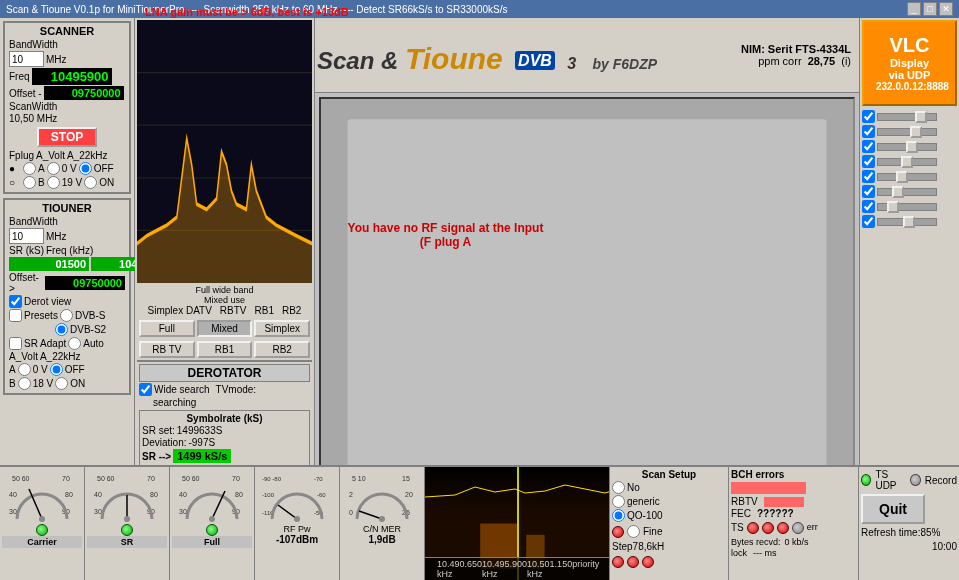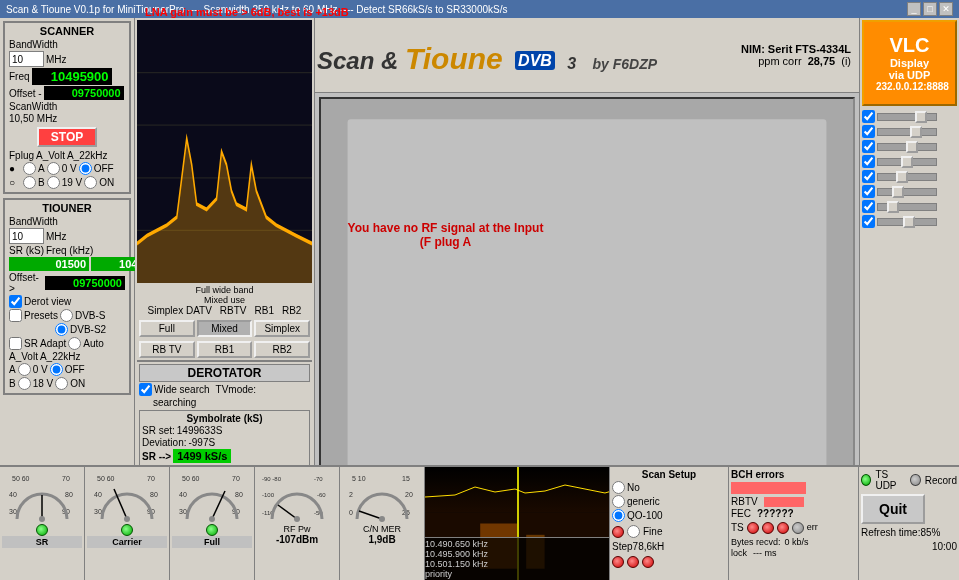--- a/index.html
+++ b/index.html
@@ -315,25 +315,24 @@
       position: relative;
     }
 
     .tiouner-section {
       margin-top: 2px;
     }
 
     .scan-freq-bar {
       background: #d4d0c8;
       font-size: 9px;
-      padding: 1px 0;
+      padding: 1px 12px;
       border-top: 1px solid #808080;
       display: flex;
       justify-content: space-around;
-      flex-direction: column;
     }
 
     .led-green {
       width: 12px; height: 12px;
       background: radial-gradient(circle at 40% 40%, #88ff88, #00aa00);
       border-radius: 50%;
       border: 1px solid #005500;
       display: inline-block;
     }
     .led-red {
@@ -764,53 +763,53 @@
           <input type="checkbox" checked="" style="">
           <span>&gt;SR125</span>
         </div>
       </div>
 
       <button class="btn-clear btn" style="margin:3px;font-size:14px;font-weight:bold;background:#d4d0c8;border:2px outset #f0f0f0;width:90%;">CLEAR</button>
     </div>
   </div>
 
   <div class="bottom-panel">
+
+    <div class="meter-container">
+      <svg class="gauge-svg" viewBox="0 0 70 55">
+        <text x="5" y="12" font-size="7" fill="#333">50 60</text>
+        <text x="55" y="12" font-size="7" fill="#333">70</text>
+        <text x="2" y="28" font-size="7" fill="#333">40</text>
+        <text x="58" y="28" font-size="7" fill="#333">80</text>
+        <text x="2" y="45" font-size="7" fill="#333">30</text>
+        <text x="55" y="45" font-size="7" fill="#333">90</text>
+
+        <path d="M 10 50 A 25 25 0 0 1 60 50" fill="none" stroke="#888" stroke-width="3"></path>
+
+        <line x1="35" y1="50" x2="22" y2="20" stroke="black" stroke-width="1.5"></line>
+        <circle cx="35" cy="50" r="3" fill="#888"></circle>
+      </svg>
+      <span class="led-green"></span>
+      <div class="meter-label">Carrier</div>
+    </div>
 
     <div class="meter-container">
       <svg class="gauge-svg" viewBox="0 0 70 55">
         <text x="5" y="12" font-size="7" fill="#333">50 60</text>
         <text x="55" y="12" font-size="7" fill="#333">70</text>
         <text x="2" y="28" font-size="7" fill="#333">40</text>
         <text x="58" y="28" font-size="7" fill="#333">80</text>
         <text x="2" y="45" font-size="7" fill="#333">30</text>
         <text x="55" y="45" font-size="7" fill="#333">90</text>
         <path d="M 10 50 A 25 25 0 0 1 60 50" fill="none" stroke="#888" stroke-width="3"></path>
         <line x1="35" y1="50" x2="35" y2="26" stroke="black" stroke-width="1.5"></line>
         <circle cx="35" cy="50" r="3" fill="#888"></circle>
       </svg>
       <span class="led-green"></span>
       <div class="meter-label">SR</div>
-    </div>
-
-    <div class="meter-container">
-      <svg class="gauge-svg" viewBox="0 0 70 55">
-        <text x="5" y="12" font-size="7" fill="#333">50 60</text>
-        <text x="55" y="12" font-size="7" fill="#333">70</text>
-        <text x="2" y="28" font-size="7" fill="#333">40</text>
-        <text x="58" y="28" font-size="7" fill="#333">80</text>
-        <text x="2" y="45" font-size="7" fill="#333">30</text>
-        <text x="55" y="45" font-size="7" fill="#333">90</text>
-
-        <path d="M 10 50 A 25 25 0 0 1 60 50" fill="none" stroke="#888" stroke-width="3"></path>
-
-        <line x1="35" y1="50" x2="22" y2="20" stroke="black" stroke-width="1.5"></line>
-        <circle cx="35" cy="50" r="3" fill="#888"></circle>
-      </svg>
-      <span class="led-green"></span>
-      <div class="meter-label">Carrier</div>
     </div>
 
     <div class="meter-container">
       <svg class="gauge-svg" viewBox="0 0 70 55">
         <text x="5" y="12" font-size="7" fill="#333">50 60</text>
         <text x="55" y="12" font-size="7" fill="#333">70</text>
         <text x="2" y="28" font-size="7" fill="#333">40</text>
         <text x="58" y="28" font-size="7" fill="#333">80</text>
         <text x="2" y="45" font-size="7" fill="#333">30</text>
         <text x="55" y="45" font-size="7" fill="#333">90</text>

